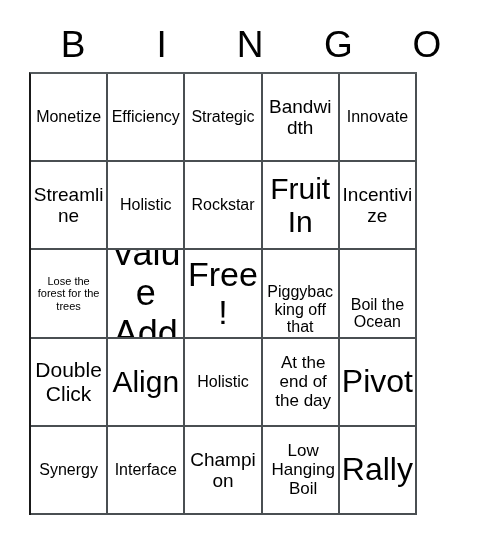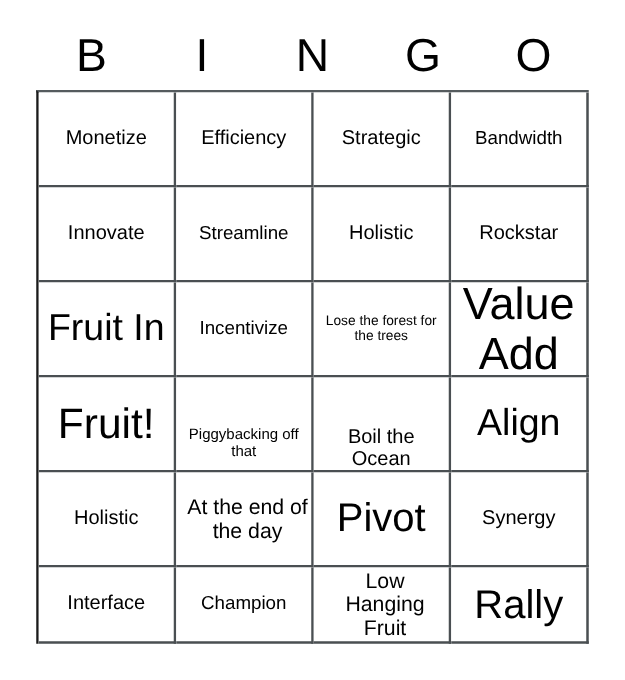--- a/index.html
+++ b/index.html
@@ -44,24 +44,24 @@
     font-weight: 400;
     letter-spacing: 0;
     color: #000000;
   }
 
   
   #bingo-grid {
     position: absolute;
     left: 29px;
     top: 72px;
-    width: 442px;
+    width: 388px;
     height: 443px;
     display: grid;
-    grid-template-columns: repeat(4, 1fr);
+    grid-template-columns: repeat(5, 1fr);
     grid-template-rows: repeat(5, 1fr);
     border-top: 2px solid #555b5e;
     border-left: 2px solid #1a1a1a;
     box-sizing: border-box;
   }
   .bingo-cell {
     border-right: 2px solid #4a4f52;
     border-bottom: 2px solid #4a4f52;
     box-sizing: border-box;
     display: flex;
@@ -73,22 +73,22 @@
     background: #ffffff;
   }
   .cell-text {
     display: block;
     width: 100%;
     line-height: 1.12;
     word-wrap: break-word;
   }
 
   
-  .fs-xs   { font-size: 12px; margin-top: 32px; }
-  .fs-sm   { font-size: 15px; }
+  .fs-xs   { font-size: 16px; margin-top: 32px; }
+  .fs-sm   { font-size: 19px; }
   .fs-md   { font-size: 11px; }
   .fs-base { font-size: 16px; }
   .fs-lg   { font-size: 17px; margin-left: 6px; }
   .fs-xl   { font-size: 16px; margin-top: 40px; }
   .fs-2xl  { font-size: 21px; }
   .fs-3xl  { font-size: 36px; }
   .fs-4xl  { font-size: 30px; }
   .fs-5xl  { font-size: 32px; }
   .fs-6xl  { font-size: 34px; }
 </style>
@@ -139,29 +139,32 @@
         <span class="cell-text fs-sm">Incentivize</span>
       </div>
 
     <div class="bingo-cell">
         <span class="cell-text fs-md">Lose the forest for the trees</span>
       </div>
     <div class="bingo-cell">
         <span class="cell-text fs-3xl">Value Add</span>
       </div>
     <div class="bingo-cell">
-        <span class="cell-text fs-6xl">Fruit!</span>
+        <span class="cell-text fs-6xl">Free!</span>
       </div>
     <div class="bingo-cell">
         <span class="cell-text fs-xs">Piggybacking off that</span>
       </div>
     <div class="bingo-cell">
         <span class="cell-text fs-xl">Boil the Ocean</span>
       </div>
 
+    <div class="bingo-cell">
+        <span class="cell-text fs-2xl">Double Click</span>
+      </div>
     <div class="bingo-cell">
         <span class="cell-text fs-4xl">Align</span>
       </div>
     <div class="bingo-cell">
         <span class="cell-text fs-base">Holistic</span>
       </div>
     <div class="bingo-cell">
         <span class="cell-text fs-lg">At the end of the day</span>
       </div>
     <div class="bingo-cell">
@@ -171,20 +174,20 @@
     <div class="bingo-cell">
         <span class="cell-text fs-base">Synergy</span>
       </div>
     <div class="bingo-cell">
         <span class="cell-text fs-base">Interface</span>
       </div>
     <div class="bingo-cell">
         <span class="cell-text fs-sm">Champion</span>
       </div>
     <div class="bingo-cell">
-        <span class="cell-text fs-lg">Low Hanging Fruit</span>
+        <span class="cell-text fs-lg">Low Hanging Boil</span>
       </div>
     <div class="bingo-cell">
         <span class="cell-text fs-5xl">Rally</span>
       </div>
   </div>
 
 </div>
 
 </body></html>

